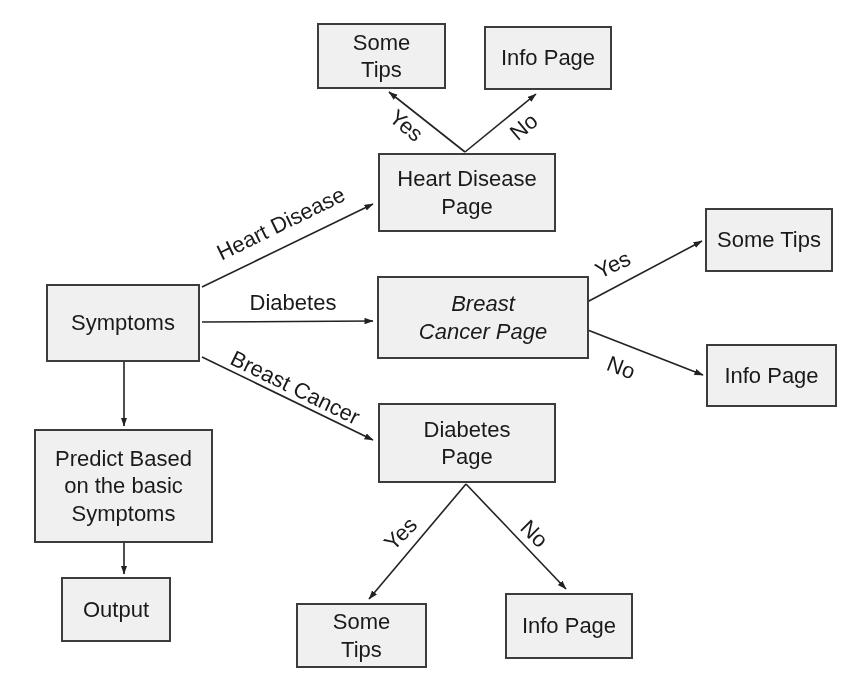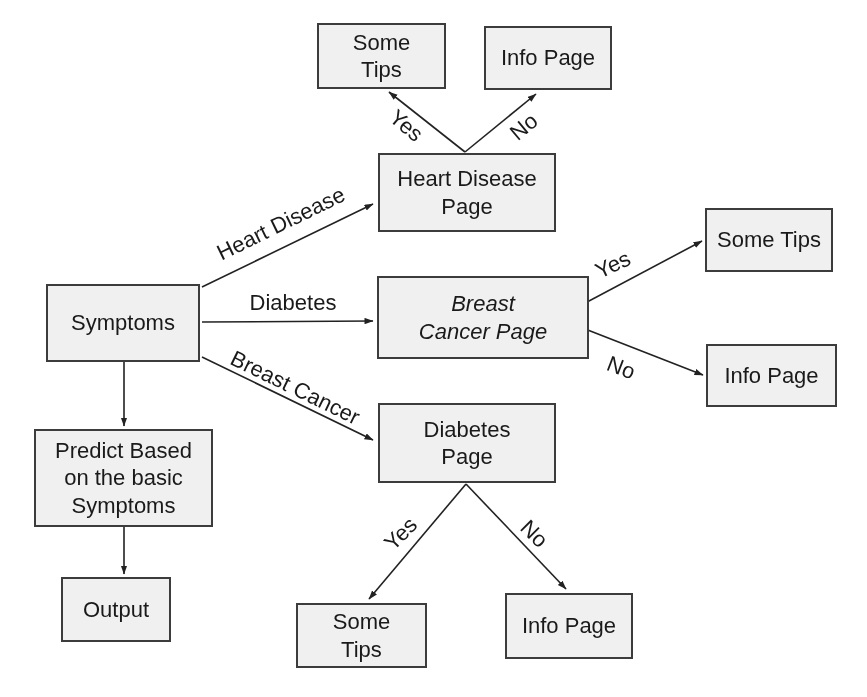--- a/index.html
+++ b/index.html
@@ -74,21 +74,21 @@
   <div class="node" style="left:378px; top:403px; width:178px; height:80px;">Diabetes
 Page</div>
   <div class="node" style="left:317px; top:23px;  width:129px; height:66px;">Some
 Tips</div>
   <div class="node" style="left:484px; top:26px;  width:128px; height:64px;">Info Page</div>
   <div class="node" style="left:705px; top:208px; width:128px; height:64px;">Some Tips</div>
   <div class="node" style="left:706px; top:344px; width:131px; height:63px;">Info Page</div>
   <div class="node" style="left:296px; top:603px; width:131px; height:65px;">Some
 Tips</div>
   <div class="node" style="left:505px; top:593px; width:128px; height:66px;">Info Page</div>
-  <div class="node" style="left:34px;  top:429px; width:179px; height:98px;">Predict Based
+  <div class="node" style="left:34px;  top:429px; width:179px; height:114px;">Predict Based
 on the basic
 Symptoms</div>
   <div class="node" style="left:61px;  top:577px; width:110px; height:65px;">Output</div>
 
   <div class="edge-label" style="left:281px; top:224px; --rot:-26deg;">Heart Disease</div>
   <div class="edge-label" style="left:293px; top:303px; --rot:0deg;">Diabetes</div>
   <div class="edge-label" style="left:295px; top:388px; --rot:26deg;">Breast Cancer</div>
   <div class="edge-label" style="left:406px; top:126px; --rot:40deg;">Yes</div>
   <div class="edge-label" style="left:524px; top:127px; --rot:-40deg;">No</div>
   <div class="edge-label" style="left:613px; top:265px; --rot:-25deg;">Yes</div>

